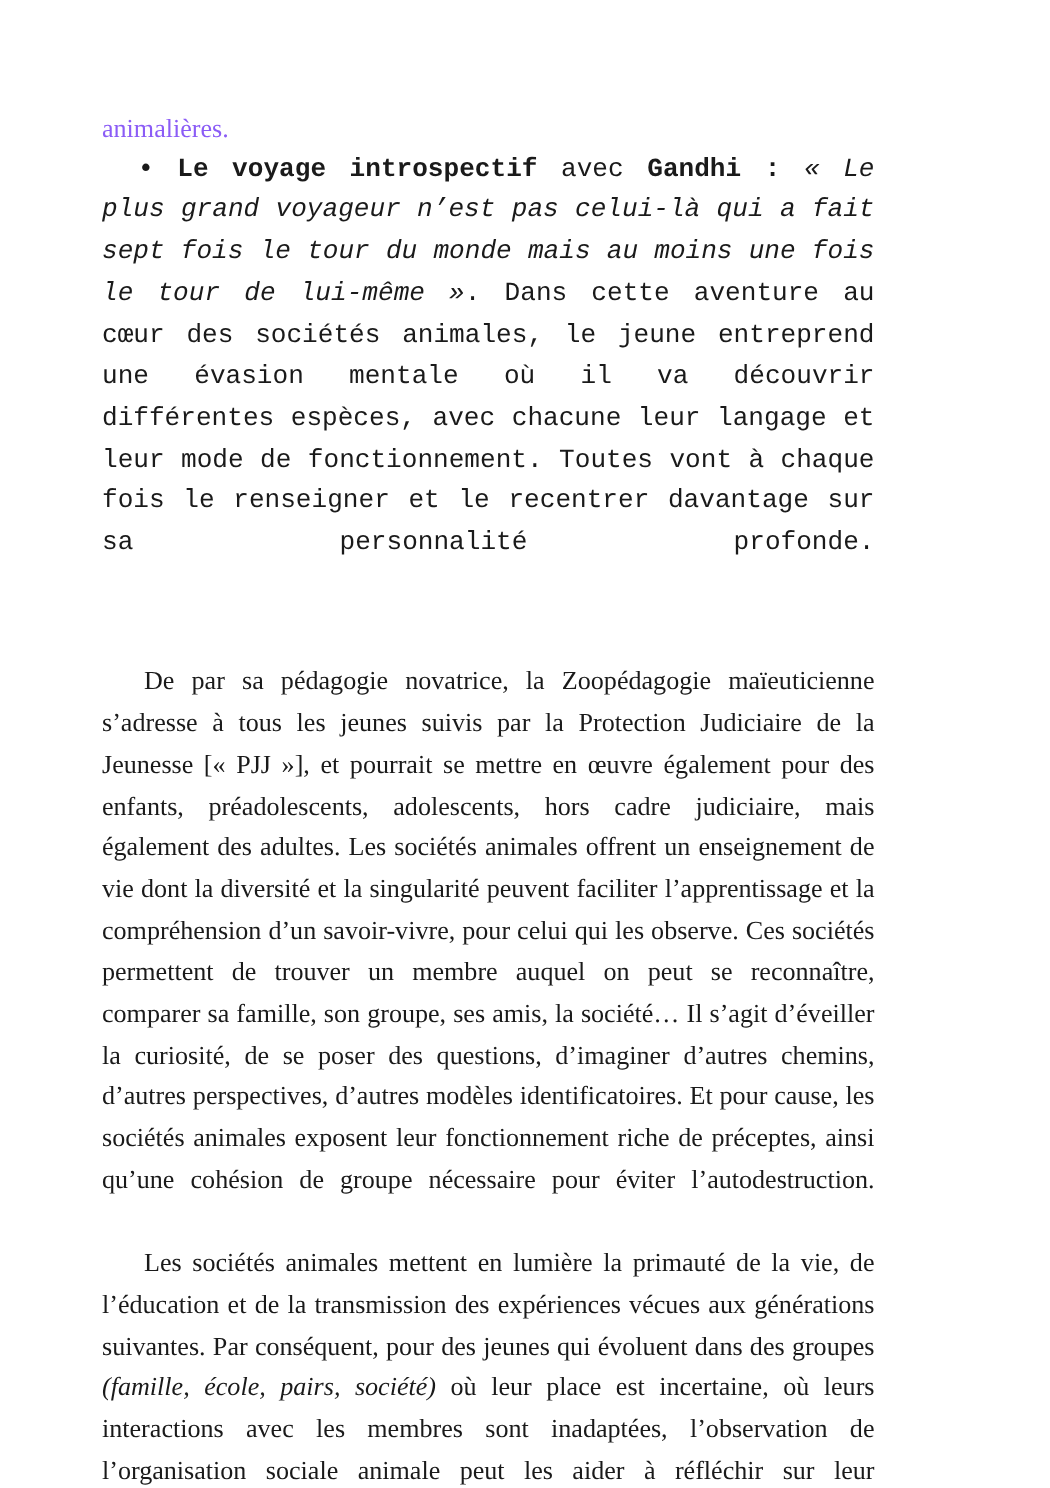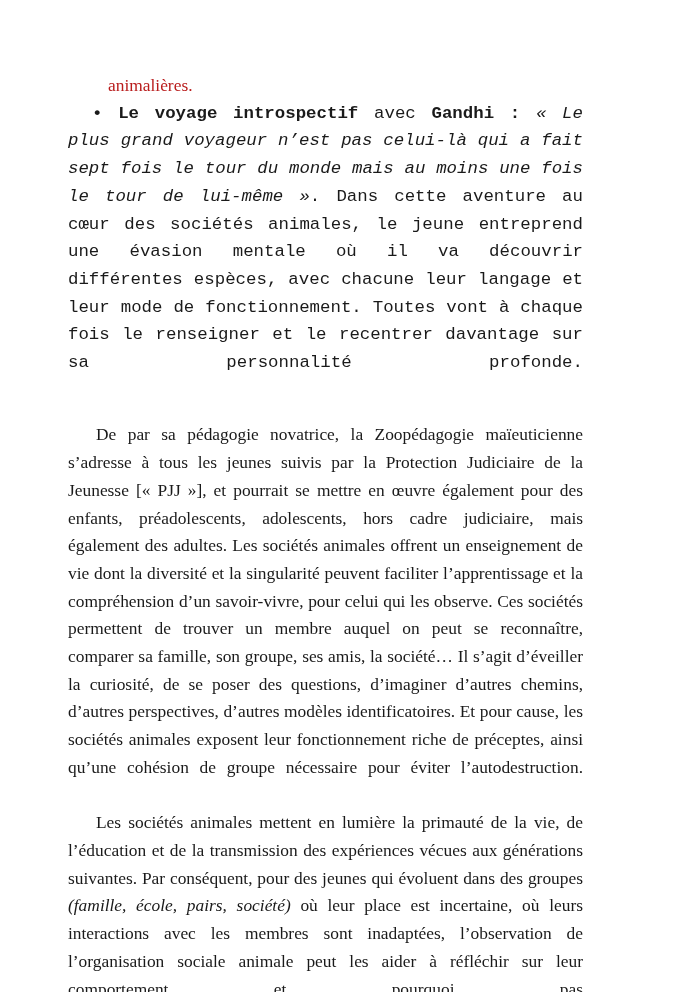--- a/index.html
+++ b/index.html
@@ -39,21 +39,21 @@
     text-indent: 0;
   }
   p.indent {
     text-indent: 28px;
   }
   p.bullet-para {
     text-indent: 24px;
     font-family: Liberation Mono, monospace;
   }
   p.gap-before {
-    margin-top: 17px;
+    margin-top: 36px;
   }
   .b { font-weight: bold; }
   .i { font-style: italic; }
   .bullet-mark {
     font-weight: bold;
     letter-spacing: 0;
   }
   
   p::after {
     content: "";
@@ -63,21 +63,21 @@
   p.last-natural::after {
     content: none;
   }
 </style>
 </head>
 <body style="background: rgb(255, 255, 255);">
 
 <div class="page" style="background: rgb(255, 255, 255);">
   <div class="text-block">
 
-    <p class="cont last-natural" style="color: #b91c1c; margin-left: 40px;">
+    <p class="cont last-natural" style="color: #8b5cf6;">
       <span>animalières.</span>
     </p>
 
     <p class="bullet-para" style="color: rgb(26, 26, 26);"><span class="bullet-mark">•</span><span>&nbsp;</span><span class="b">Le voyage introspectif</span><span> avec </span><span class="b">Gandhi</span><span class="b"> :</span><span class="i"> « Le plus grand voyageur n’est pas celui-là qui a fait sept fois le tour du monde mais au moins une fois le tour de lui-même »</span><span>. Dans cette aventure au cœur des sociétés animales, le jeune entreprend une évasion mentale où il va découvrir différentes espèces, avec chacune leur langage et leur mode de fonctionnement. Toutes vont à chaque fois le renseigner et le recentrer davantage sur sa personnalité profonde.</span></p>
 
     <p class="indent gap-before" style="color: rgb(26, 26, 26);"><span>De par sa pédagogie novatrice, la Zoopédagogie maïeuticienne s’adresse à tous les jeunes suivis par la Protection Judiciaire de la Jeunesse [« PJJ »], et pourrait se mettre en œuvre également pour des enfants, préadolescents, adolescents, hors cadre judiciaire, mais également des adultes. Les sociétés animales offrent un enseignement de vie dont la diversité et la singularité peuvent faciliter l’apprentissage et la compréhension d’un savoir-vivre, pour celui qui les observe. Ces sociétés permettent de trouver un membre auquel on peut se reconnaître, comparer sa famille, son groupe, ses amis, la société… Il s’agit d’éveiller la curiosité, de se poser des questions, d’imaginer d’autres chemins, d’autres perspectives, d’autres modèles identificatoires. Et pour cause, les sociétés animales exposent leur fonctionnement riche de préceptes, ainsi qu’une cohésion de groupe nécessaire pour éviter l’autodestruction.</span></p>
 
     <p class="indent" style="color: rgb(26, 26, 26);"><span>Les sociétés animales mettent en lumière la primauté de la vie, de l’éducation et de la transmission des expériences vécues aux générations suivantes. Par conséquent, pour des jeunes qui évoluent dans des groupes </span><span class="i">(famille, école, pairs, société)</span><span> où leur place est incertaine, où leurs interactions avec les membres sont inadaptées, l’observation de l’organisation sociale animale peut les aider à réfléchir sur leur comportement et pourquoi pas</span></p>
 
   </div>

